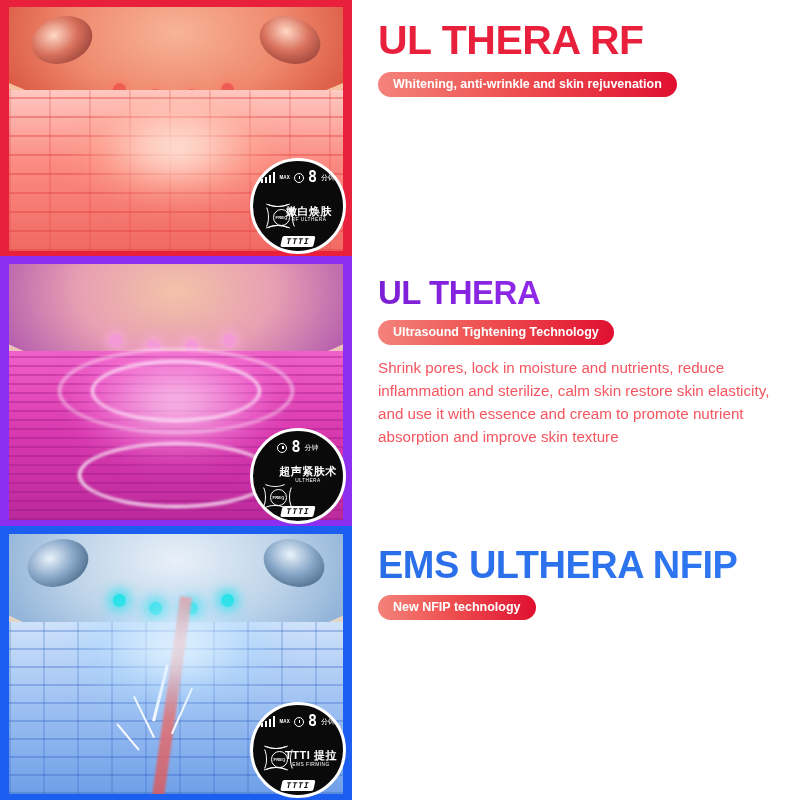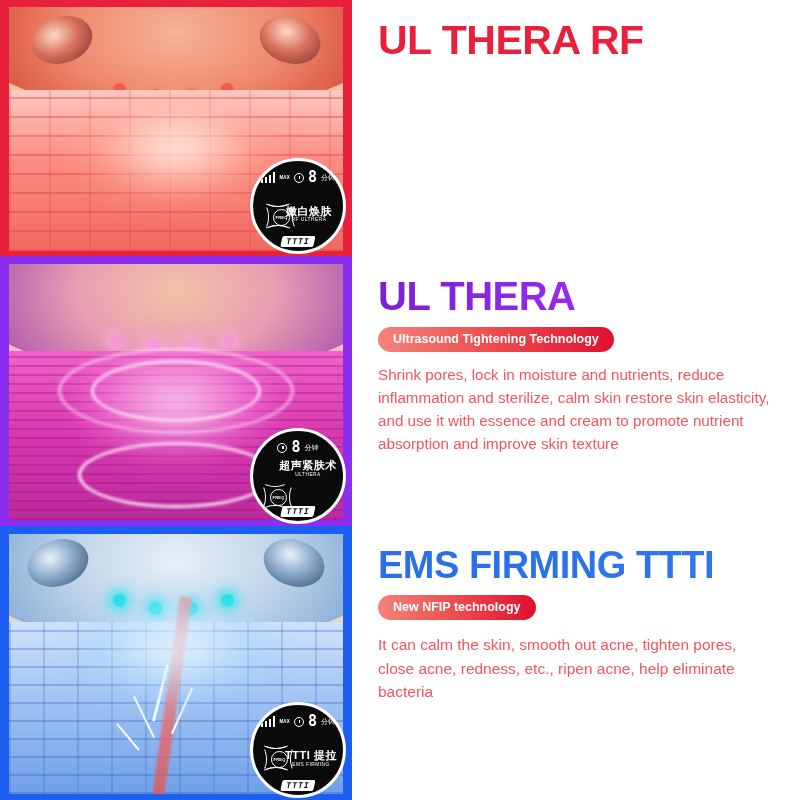--- a/index.html
+++ b/index.html
@@ -158,21 +158,21 @@
   }
 
   
   .content { flex:1 1 auto; padding:20px 24px 10px 26px; position:relative; }
   .title {
     font-weight:bold; line-height:1;
     letter-spacing:-.5px;
     -webkit-background-clip:text; background-clip:text; color:transparent;
   }
   .t1 { font-size:41px; background-image:linear-gradient(90deg,#e8203c,#e8203c); }
-  .t2 { font-size:40px; background-image:linear-gradient(90deg,#7b1fd4 0%,#9a2ef5 60%,#a23bff 100%); }
+  .t2 { font-size:33px; background-image:linear-gradient(90deg,#7b1fd4 0%,#9a2ef5 60%,#a23bff 100%); }
   .t3 { font-size:38px; background-image:linear-gradient(90deg,#2a6ee8,#2f77f2); }
   .badge {
     display:inline-block; margin-top:11px;
     color:#ffffff; font-weight:bold; font-size:12.5px;
     padding:5px 15px 6px 15px;
     border-radius:40px;
     background-image:linear-gradient(90deg,#f4837b 0%,#ee5050 45%,#e01030 100%);
     white-space:nowrap;
   }
   .body {
@@ -231,20 +231,21 @@
         </div>
         <div class="dial-label" style="right:5px;bottom:28px;width:58px;">
           <div class="dl-cn">嫩白焕肤</div>
           <div class="dl-en">RF  ULTHERA</div>
         </div>
         <div class="brandtag">TTTI</div>
       </div>
     </div>
     <div class="content">
       <h1 class="title t1">UL THERA RF</h1>
+      <div class="badge">Whitening, anti-wrinkle and skin rejuvenation</div>
     </div>
   </section>
 
   <section class="panel panel-2">
     <div class="imgwrap b-purple">
       <div class="photo">
         <div class="head head-2"></div>
         <div class="head-rim"></div>
         <div class="pods">
           <div class="pod pod-2" style="left:20px;top:4px;"></div>
@@ -261,21 +262,21 @@
         <div class="ring" style="top:84px;width:236px;height:86px;opacity:.6;"></div>
         <div class="ring" style="top:178px;width:196px;height:66px;"></div>
         <div class="glowcore glow-2" style="top:54%;"></div>
       </div>
       <div class="dial">
         <div class="dial-top">
           <span class="clock"></span>
           <span class="timeval">8</span>
           <span class="timeunit">分钟</span>
         </div>
-        <div class="dial-label" style="right:4px;top:28px;width:62px;">
+        <div class="dial-label" style="right:4px;top:34px;width:62px;">
           <div class="dl-cn">超声紧肤术</div>
           <div class="dl-en">ULTHERA</div>
         </div>
         <div class="dial-waves" style="left:6px;top:44px;">
           <div class="arc" style="left:4px;top:2px;width:24px;height:10px;border-color:transparent transparent #fff transparent;"></div>
           <div class="arc" style="left:4px;top:30px;width:24px;height:10px;border-color:#fff transparent transparent transparent;"></div>
           <div class="arc" style="left:-3px;top:10px;width:10px;height:24px;border-color:transparent #fff transparent transparent;"></div>
           <div class="arc" style="left:30px;top:10px;width:10px;height:24px;border-color:transparent transparent transparent #fff;"></div>
           <div class="wbadge">FREQ</div>
         </div>
@@ -335,19 +336,18 @@
           <div class="wbadge">FREQ</div>
         </div>
         <div class="dial-label" style="right:3px;top:44px;width:58px;">
           <div class="dl-cn">TTTI 提拉</div>
           <div class="dl-en">EMS FIRMING</div>
         </div>
         <div class="brandtag">TTTI</div>
       </div>
     </div>
     <div class="content">
-      <h1 class="title t3">EMS FIRMING TTTI</h1>
+      <h1 class="title t3">EMS ULTHERA NFIP</h1>
       <div class="badge">New NFIP technology</div>
-      <p class="body">It can calm the skin, smooth out acne, tighten pores, close acne, redness, etc., ripen acne, help eliminate bacteria</p>
     </div>
   </section>
 
 </div>
 
 </body></html>

